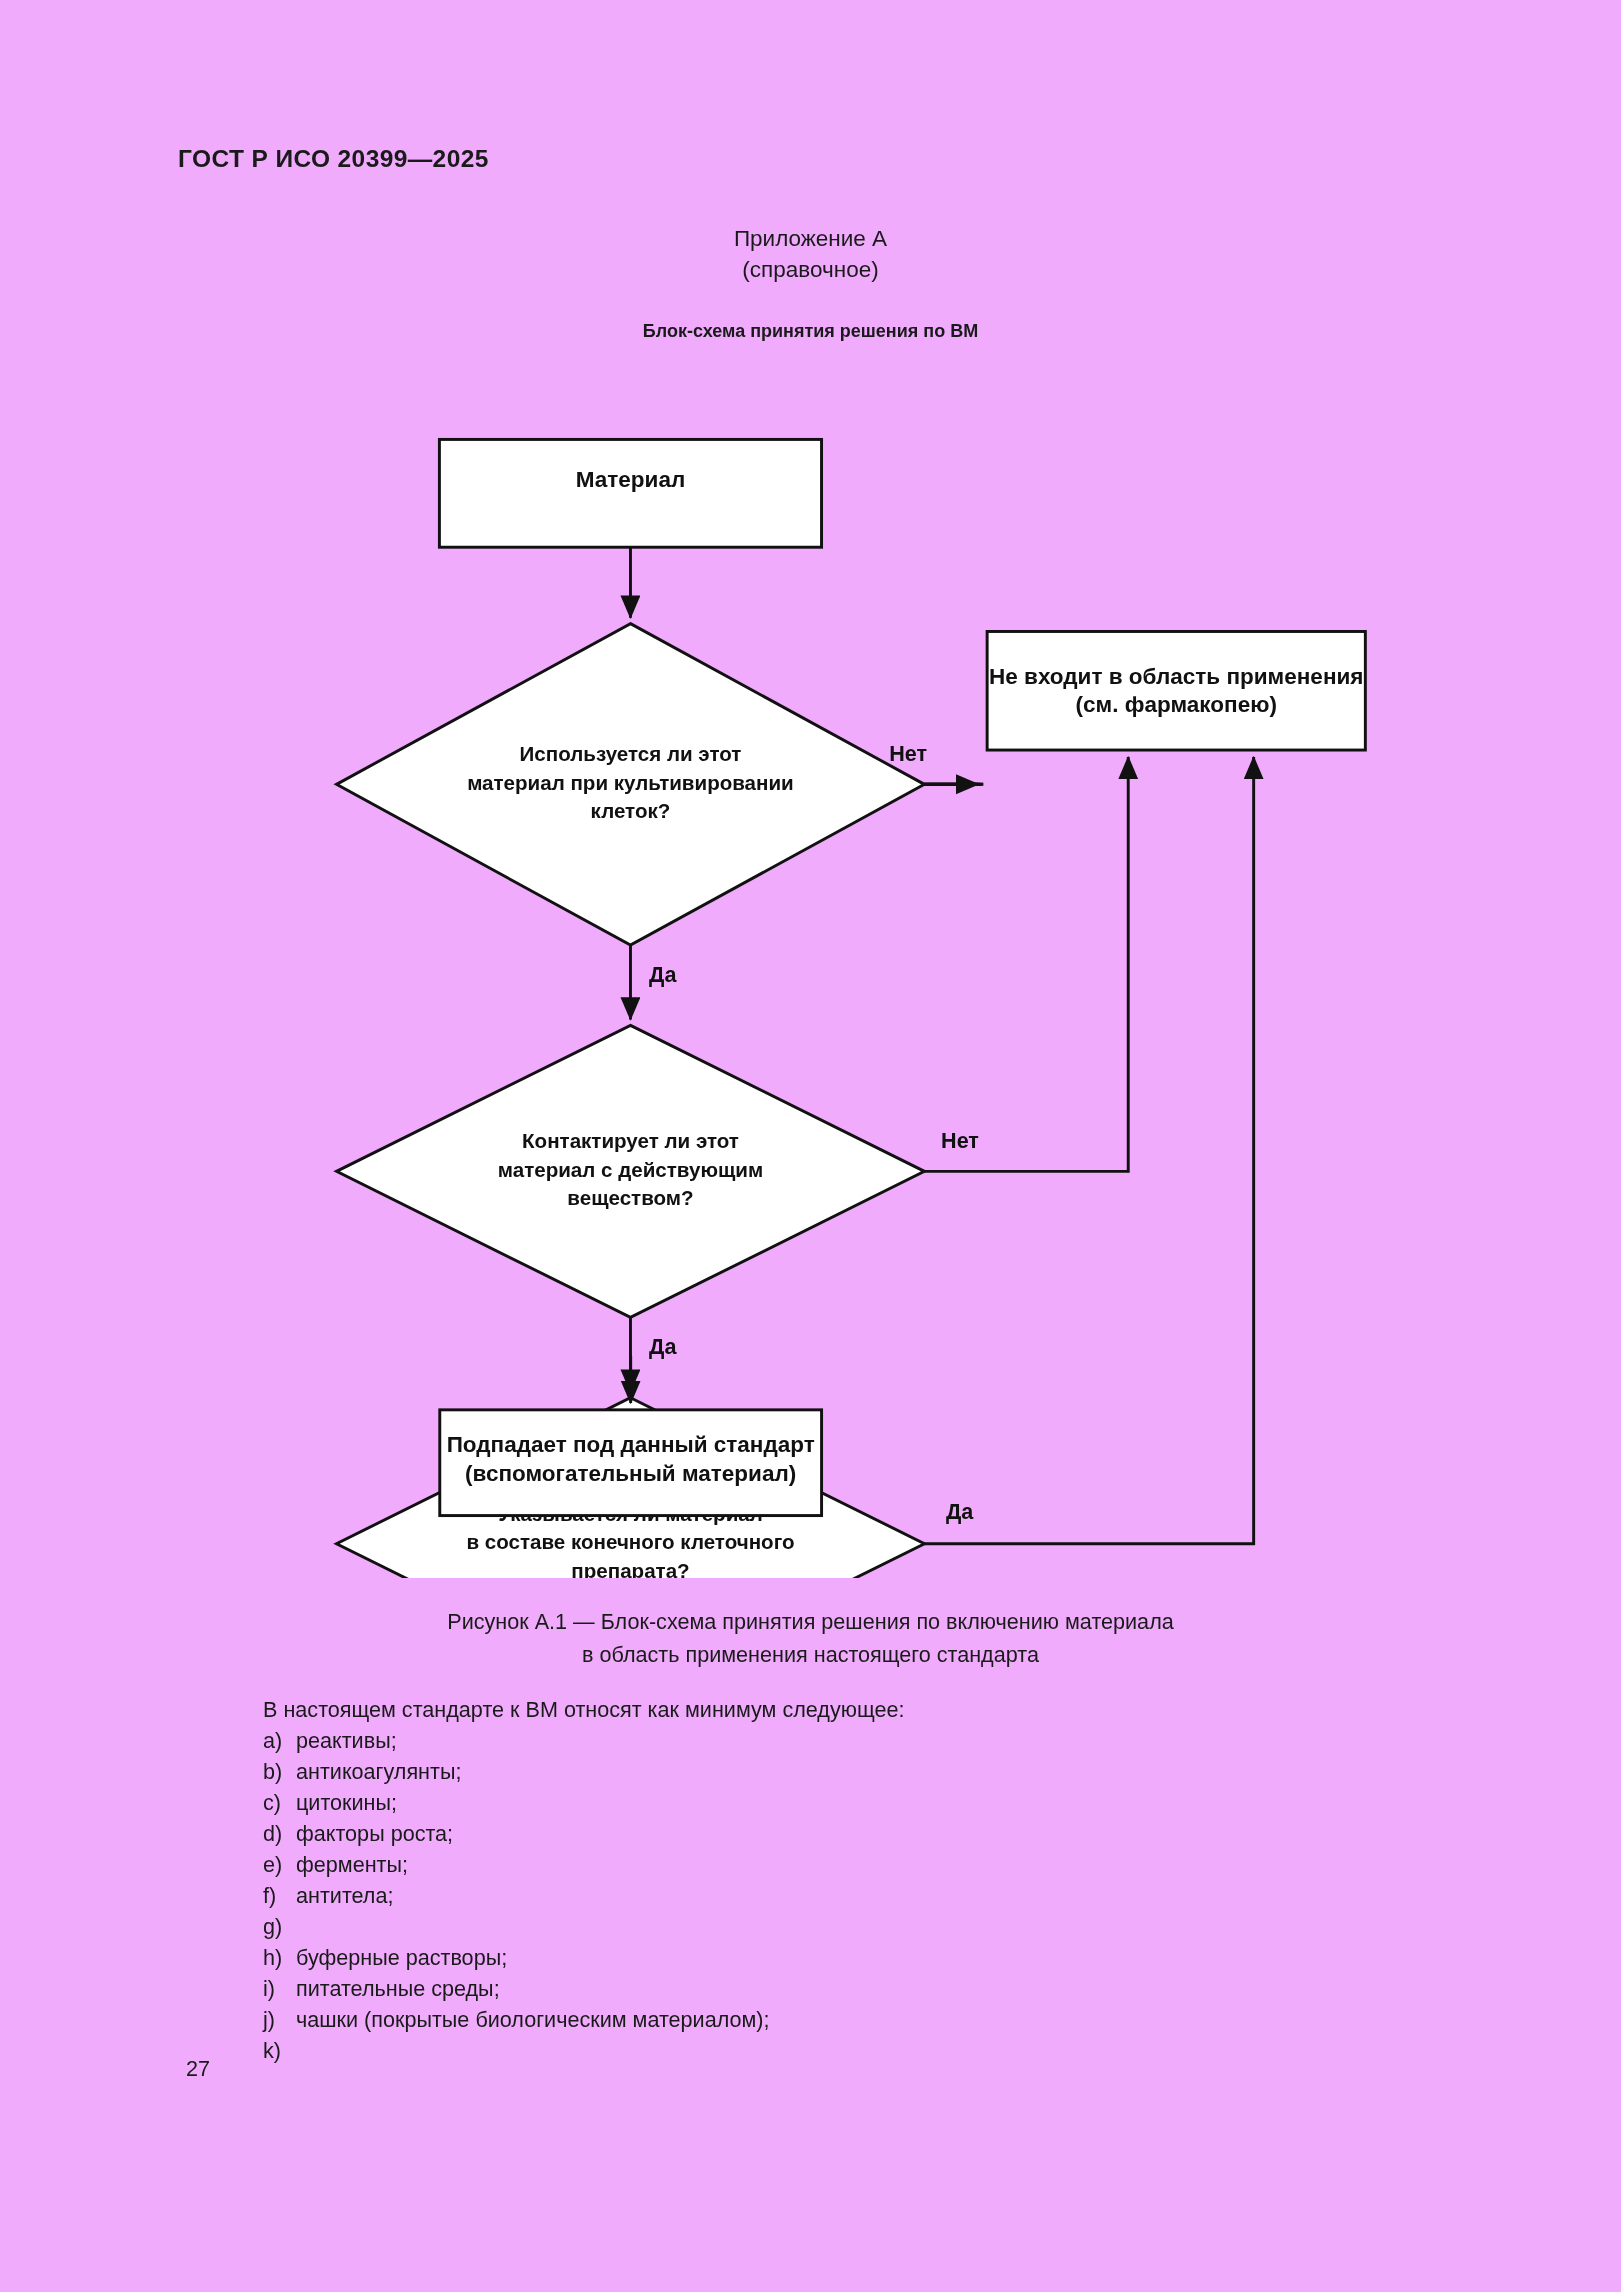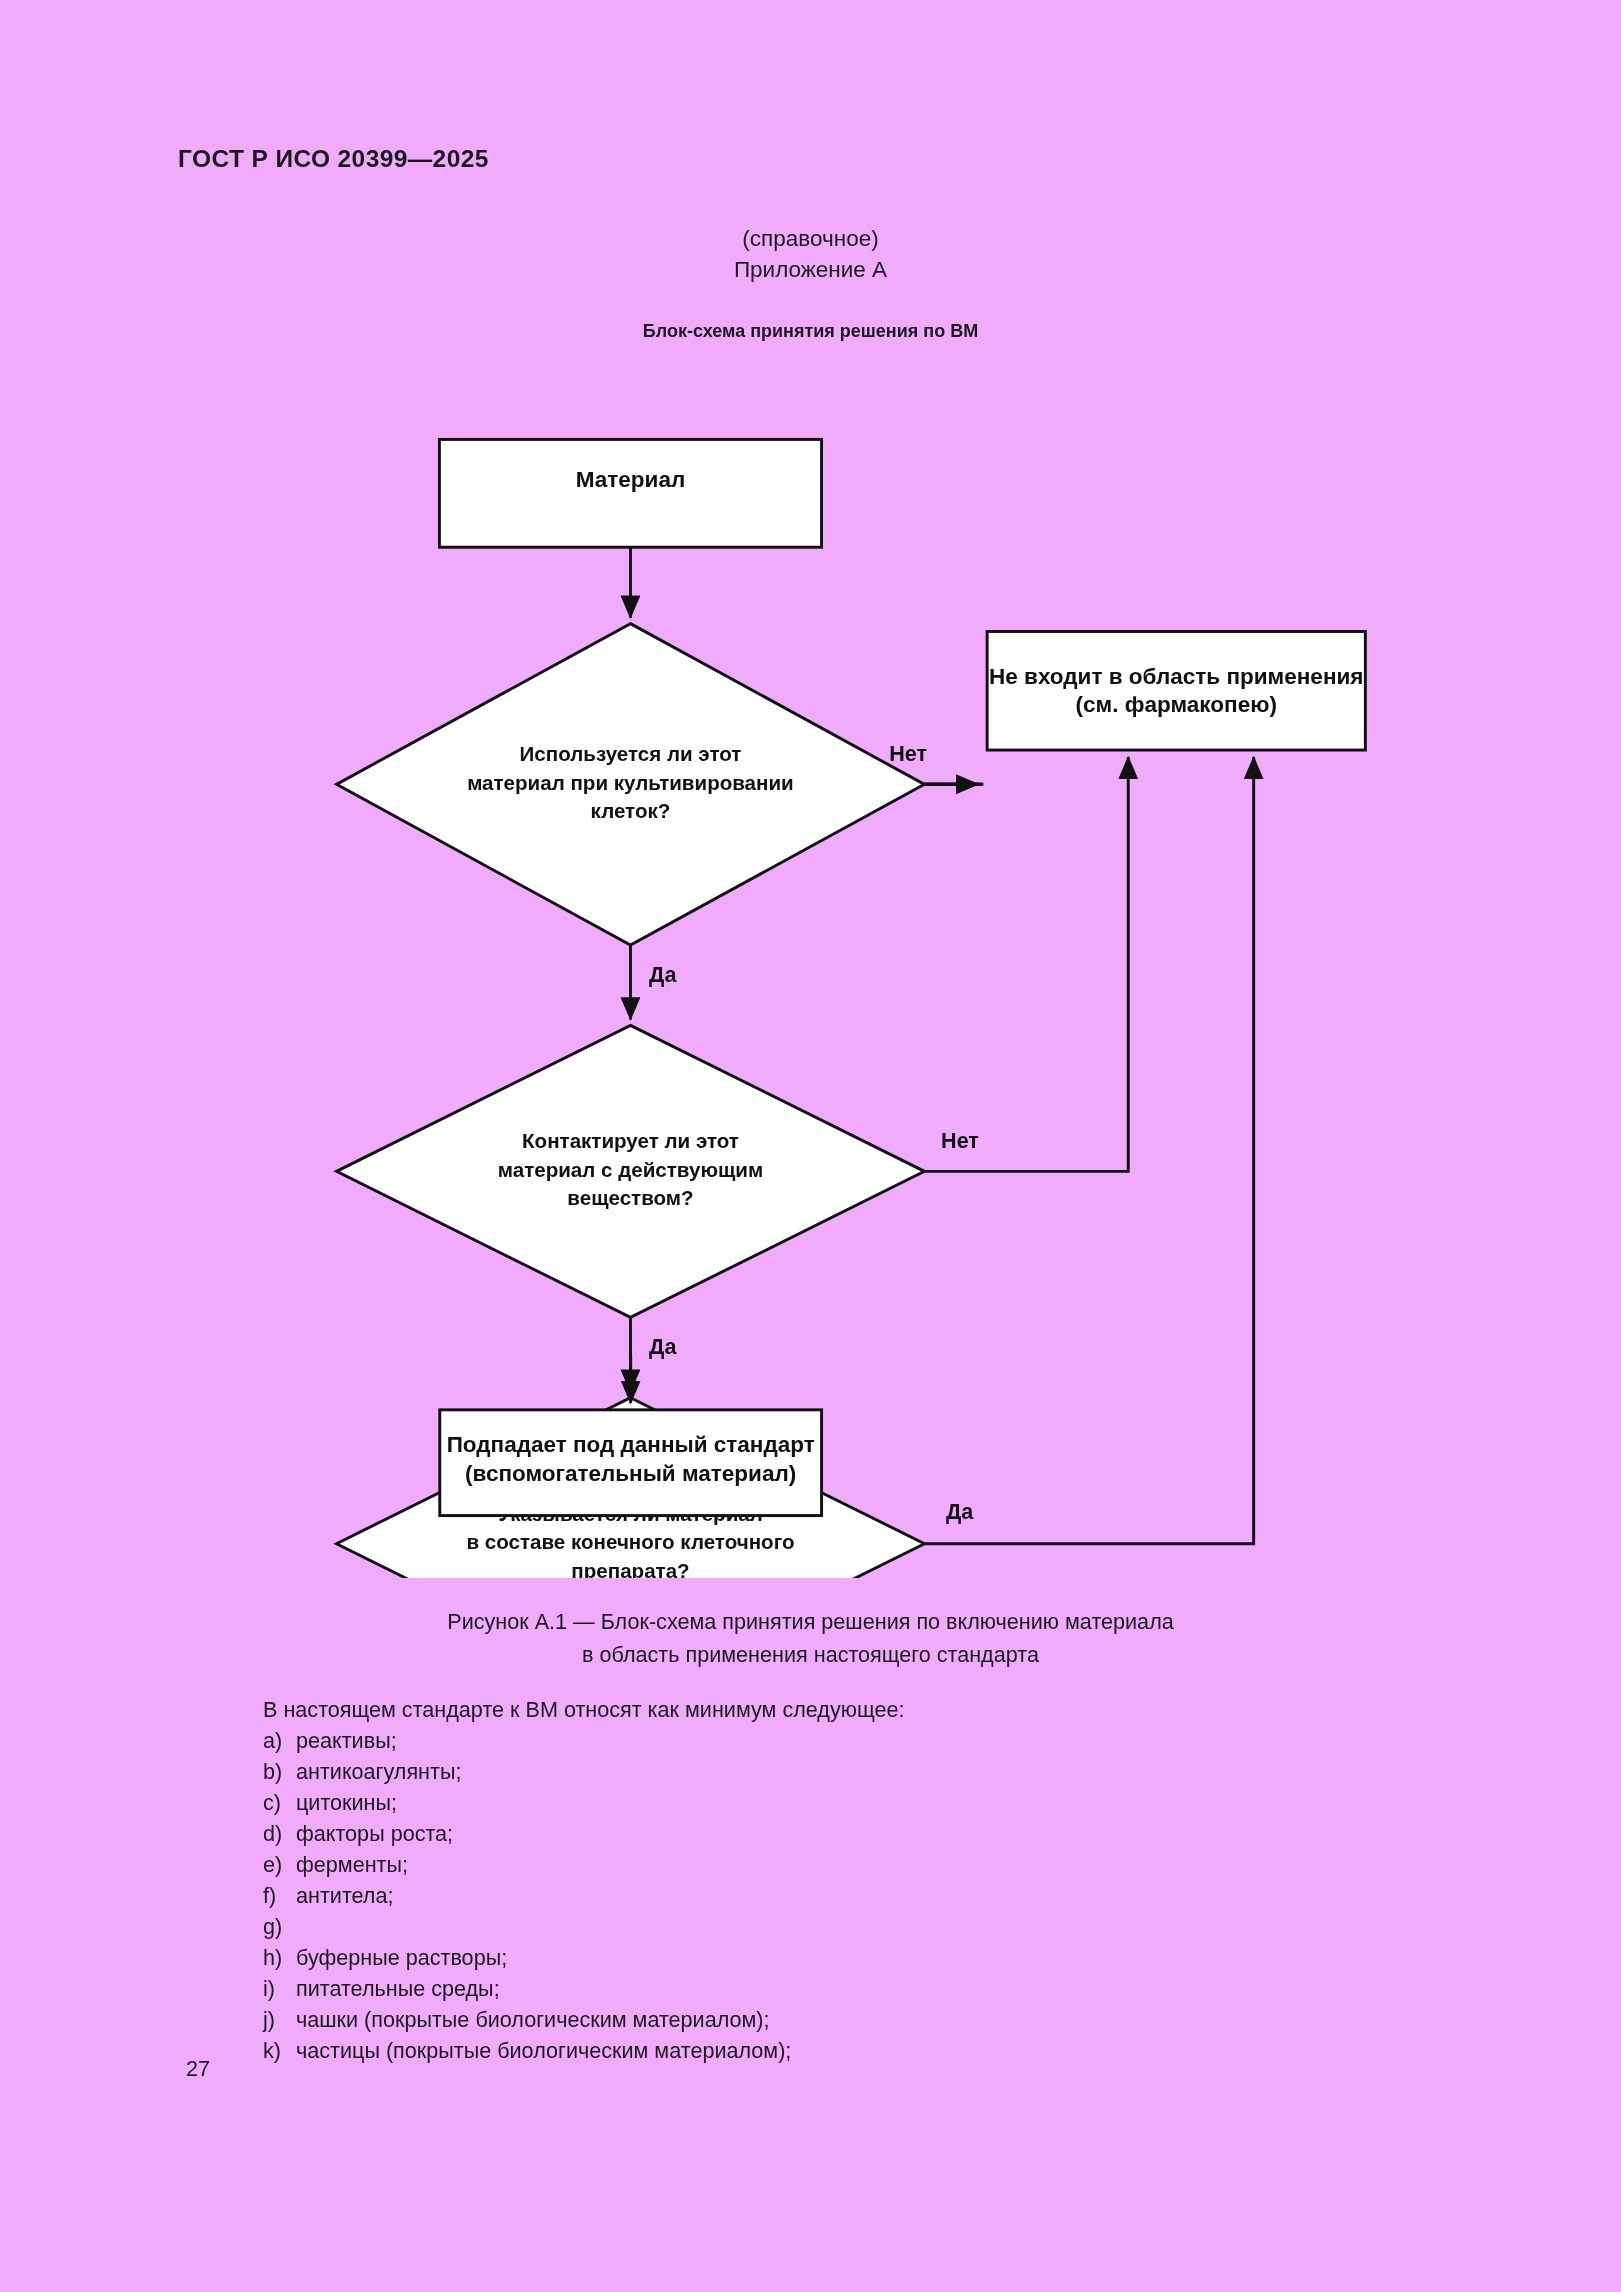--- a/index.html
+++ b/index.html
@@ -143,22 +143,22 @@
   }
 </style>
 </head>
 <body>
 
 <div class="page">
 
   <div class="doc-header">ГОСТ Р ИСО 20399—2025</div>
 
   <div class="annex-block">
+    <div class="annex-line">Приложение А</div>
     <div class="annex-line">(справочное)</div>
-    <div class="annex-line">Приложение А</div>
   </div>
 
   <div class="annex-heading">Блок-схема принятия решения по ВМ</div>
 
   <div class="flow-wrap">
     <svg class="flow-svg" width="1108" height="1166" viewBox="0 0 1130 1190" xmlns="http://www.w3.org/2000/svg">
 
       <defs>
         <marker id="arrowhead" markerWidth="9" markerHeight="9" refX="7.6" refY="3.4" orient="auto" markerUnits="strokeWidth">
           <path d="M0,0 L0,6.8 L8,3.4 z" fill="#111111"></path>
@@ -284,20 +284,19 @@
     <div class="li-row">
       <span class="li-marker">i)</span>
       <span class="li-text">питательные среды;</span>
     </div>
     <div class="li-row">
       <span class="li-marker">j)</span>
       <span class="li-text">чашки (покрытые биологическим материалом);</span>
     </div>
     <div class="li-row">
       <span class="li-marker">k)</span>
-      <span class="li-text">частицы (покрытые биологическим материалом);</span>
     </div>
   </div>
 
   <div class="page-number">27</div>
 
 </div>
 
 
 </body></html>

